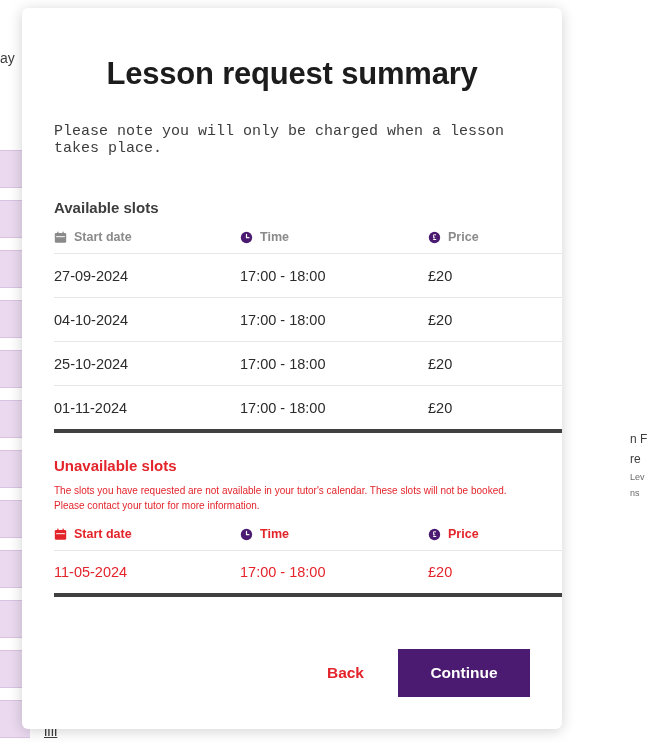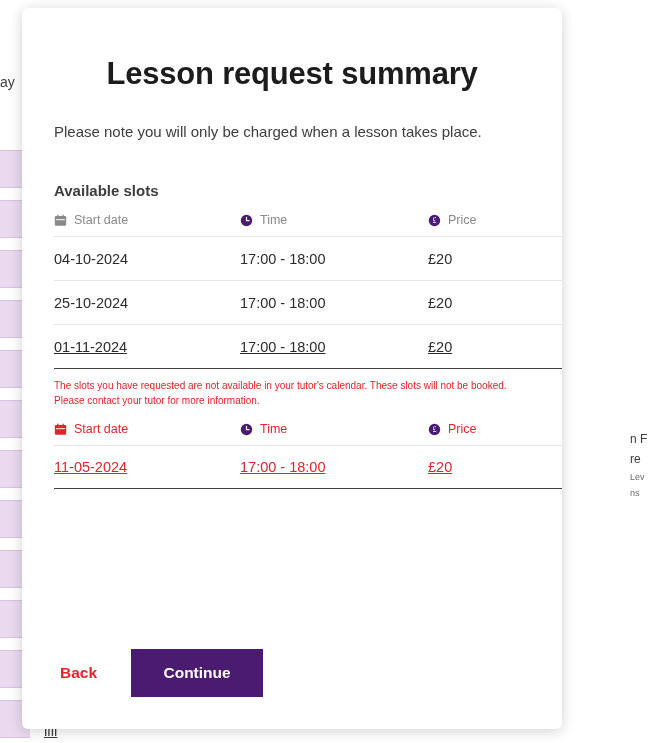--- a/index.html
+++ b/index.html
@@ -17,21 +17,21 @@
 
   
   .page-bg {
     position: absolute;
     inset: 0;
     background: #ffffff;
   }
   .bg-left-text {
     position: absolute;
     left: 0;
-    top: 74px;
+    top: 50px;
     font-size: 14px;
     color: #3d3d3d;
   }
   .bg-left-blocks {
     position: absolute;
     left: 0;
     top: 150px;
     width: 30px;
   }
   .bg-block {
@@ -89,20 +89,21 @@
     font-size: 31px;
     font-weight: bold;
     color: #1c1c1c;
     letter-spacing: -0.2px;
   }
 
   .modal-note {
     margin: 31px 0 0 0;
     font-size: 15px;
     color: #3d3d3d;
+    font-family: Liberation Mono, monospace;
   }
 
   .section-heading {
     margin: 42px 0 0 0;
     font-size: 15px;
     color: #3d3d3d;
   }
   .section-heading.unavailable {
     color: #e3242b;
     margin-top: 24px;
@@ -124,21 +125,21 @@
     table-layout: fixed;
   }
   table.slots col.c-date { width: 186px; }
   table.slots col.c-time { width: 188px; }
   table.slots col.c-price { width: 120px; }
   table.slots col.c-action { width: 58px; }
 
   table.slots th {
     text-align: left;
     font-size: 12.5px;
-    font-weight: normal;
+    font-weight: bold;
     color: #8a8a8a;
     padding: 0 0 9px 0;
     vertical-align: middle;
   }
   table.slots.unavail th {
     color: #e3242b;
   }
 
   .th-inner {
     display: flex;
@@ -150,22 +151,21 @@
     font-size: 14.5px;
     color: #2b2b2b;
     padding: 13px 0 13px 0;
     border-top: 1px solid #e7e7e7;
     vertical-align: middle;
   }
   table.slots.unavail td {
     color: #e3242b;
   }
   table.slots tbody tr:last-child td {
-    border-bottom: 1px solid #404040;
-    text-decoration: underline;
+    border-bottom: 4px solid #404040;
   }
 
   .remove-cell {
     text-align: right;
     padding-right: 20px !important;
   }
   .remove-btn {
     background: none;
     border: none;
     color: #e3242b;
@@ -185,20 +185,21 @@
   .icon svg { display: block; }
 
   
   .modal-footer {
     position: absolute;
     left: 32px;
     right: 32px;
     bottom: 32px;
     display: flex;
     align-items: center;
+    justify-content: flex-end;
     gap: 28px;
   }
   .btn-back {
     background: none;
     border: none;
     color: #e3242b;
     font-size: 15.5px;
     font-weight: bold;
     cursor: pointer;
     padding: 8px 6px;
@@ -293,20 +294,28 @@
                 <text x="8" y="11.6" text-anchor="middle" font-size="9" font-family="Liberation Serif, serif" fill="#ffffff">£</text>
               </svg>
             </span>
             <span>Price</span>
           </span>
         </th>
       </tr>
     </thead>
     <tbody>
       <tr>
+        <td>27-09-2024</td>
+        <td>17:00 - 18:00</td>
+        <td>£20</td>
+        <td class="remove-cell">
+          <button class="remove-btn">×</button>
+        </td>
+      </tr>
+      <tr>
         <td>04-10-2024</td>
         <td>17:00 - 18:00</td>
         <td>£20</td>
         <td class="remove-cell">
           <button class="remove-btn">×</button>
         </td>
       </tr>
       <tr>
         <td>25-10-2024</td>
         <td>17:00 - 18:00</td>
@@ -319,20 +328,21 @@
         <td>01-11-2024</td>
         <td>17:00 - 18:00</td>
         <td>£20</td>
         <td class="remove-cell">
           <button class="remove-btn">×</button>
         </td>
       </tr>
     </tbody>
   </table>
 
+  <h2 class="section-heading unavailable">Unavailable slots</h2>
   <p class="warning-text">The slots you have requested are not available in your tutor's calendar. These slots will not be booked. Please contact your tutor for more information.</p>
 
   <table class="slots unavail">
     <colgroup>
       <col class="c-date">
         <col class="c-time">
         <col class="c-price">
         <col class="c-action">
     </colgroup>
     <thead>

